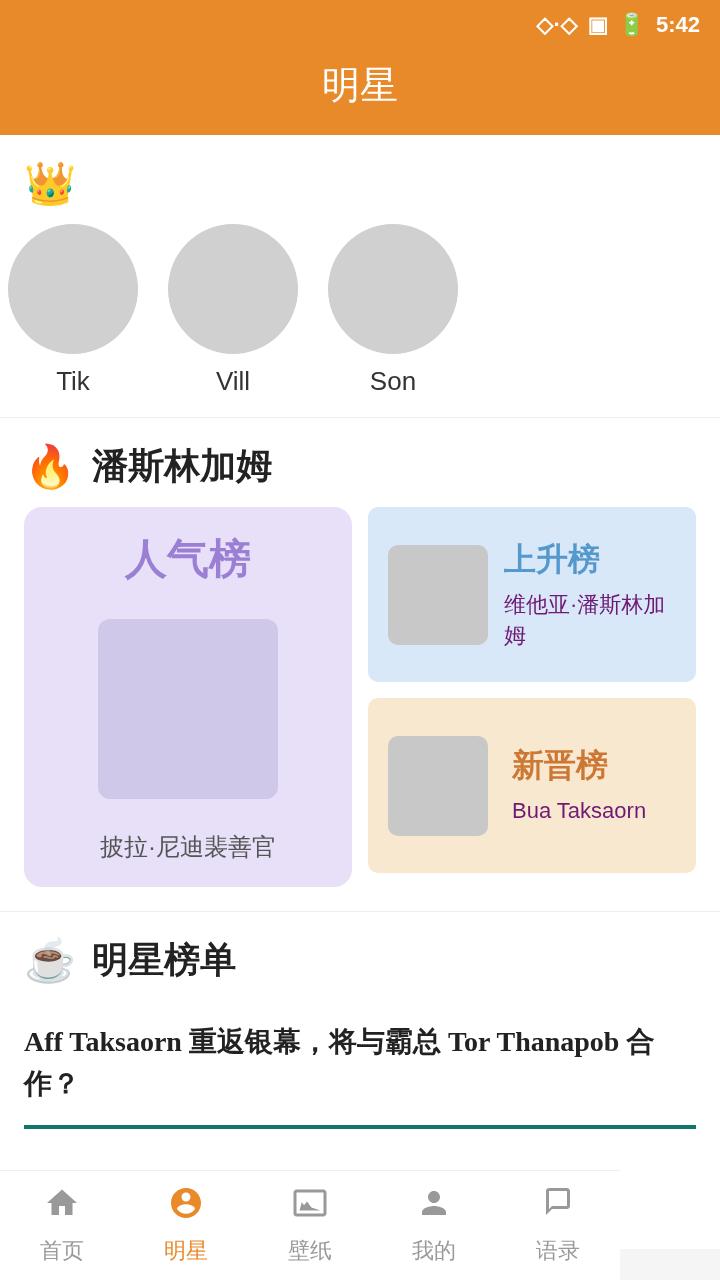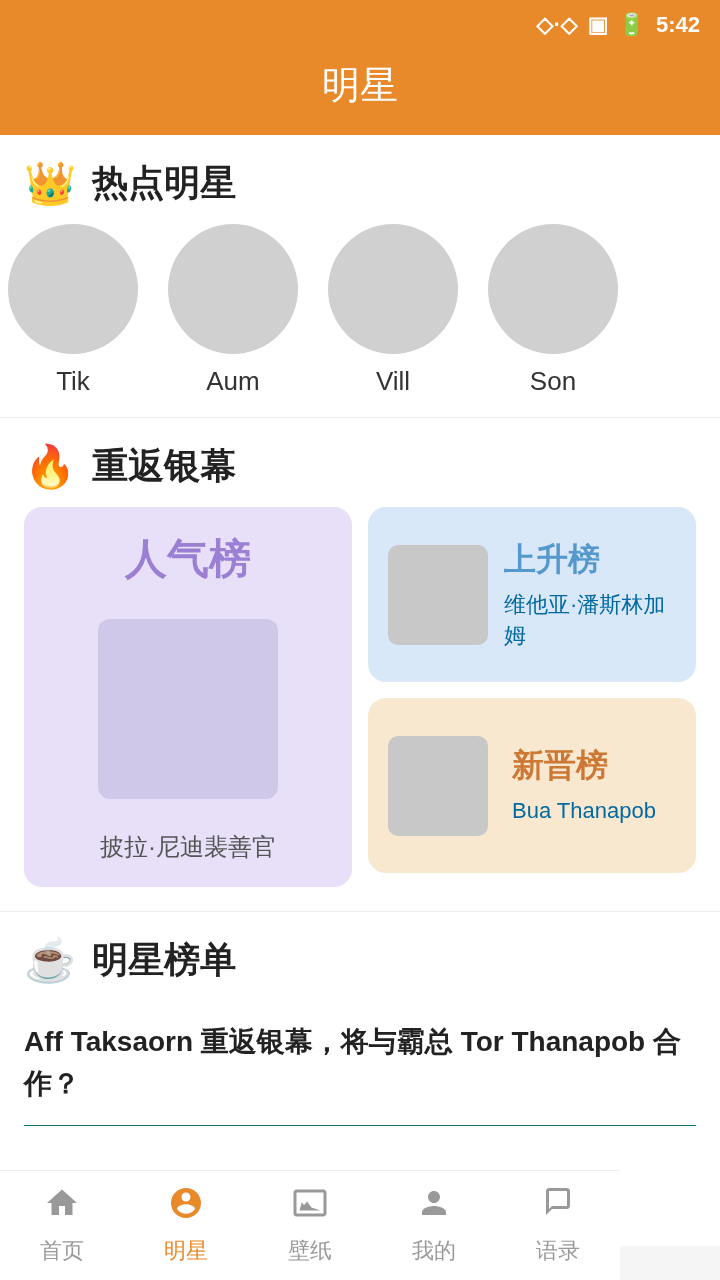--- a/index.html
+++ b/index.html
@@ -146,21 +146,21 @@
       margin-top: 10px;
     }
 
     .rank-cards-right {
       display: flex;
       flex-direction: column;
       gap: 16px;
     }
 
     .rank-card-small {
-      border-radius: 18px;
+      border-radius: 10px;
       padding: 20px;
       display: flex;
       flex-direction: row;
       align-items: center;
       gap: 16px;
       min-height: 175px;
     }
     .rank-card-small.blue { background: #d8e8f8; }
     .rank-card-small.orange { background: #f8e8d0; gap: 24px; }
 
@@ -175,32 +175,33 @@
       flex: 1;
     }
     .rank-card-small .rank-title-sm {
       font-size: 32px;
       font-weight: 700;
     }
     .rank-card-small.blue .rank-title-sm { color: #5599cc; }
     .rank-card-small.orange .rank-title-sm { color: #cc7733; }
     .rank-card-small .rank-person-sm {
       font-size: 22px;
-      color: #0369a1;
+      color: #701a75;
       margin-top: 8px;
       line-height: 1.4;
     }
 
     
     .news-section {
       padding: 0 24px;
     }
     .news-item {
       padding: 20px 0;
-      border-bottom: 1px solid #0f766e;
+      border-bottom: 4px solid #0f766e;
+      font-family: Liberation Serif, serif;
     }
     .news-title {
       font-size: 28px;
       color: #222;
       font-weight: 600;
       line-height: 1.5;
     }
 
     
     .bottom-nav {
@@ -258,55 +259,48 @@
 </div>
 
 <div class="header">
   <h1 class="header-title">明星</h1>
 </div>
 
 <div class="content">
 
   <div class="section-header">
     <span class="section-icon">👑</span>
-    <span class="section-title">热点明星</span>
   </div>
 
   <div class="hot-stars-scroll">
     <div class="star-item">
       <div class="star-avatar">
         <div class="star-avatar-placeholder"></div>
       </div>
       <span class="star-name">Tik</span>
     </div>
     <div class="star-item">
       <div class="star-avatar">
         <div class="star-avatar-placeholder"></div>
       </div>
-      <span class="star-name">Aum</span>
+      <span class="star-name">Vill</span>
     </div>
     <div class="star-item">
       <div class="star-avatar">
         <div class="star-avatar-placeholder"></div>
       </div>
-      <span class="star-name">Vill</span>
-    </div>
-    <div class="star-item">
-      <div class="star-avatar">
-        <div class="star-avatar-placeholder"></div>
-      </div>
       <span class="star-name">Son</span>
     </div>
   </div>
 
   <div class="divider"></div>
 
   <div class="section-header">
     <span class="flame-icon">🔥</span>
-    <span class="section-title">重返银幕</span>
+    <span class="section-title">潘斯林加姆</span>
   </div>
 
   <div class="rankings-grid">
 
     <div class="rank-card-large">
       <span class="rank-title">人气榜</span>
       <div class="rank-image"></div>
       <span class="rank-person">披拉·尼迪裴善官</span>
     </div>
 
@@ -315,21 +309,21 @@
         <div class="rank-image-sm"></div>
         <div class="rank-info">
           <div class="rank-title-sm">上升榜</div>
           <div class="rank-person-sm">维他亚·潘斯林加姆</div>
         </div>
       </div>
       <div class="rank-card-small orange">
         <div class="rank-image-sm"></div>
         <div class="rank-info">
           <div class="rank-title-sm">新晋榜</div>
-          <div class="rank-person-sm">Bua Thanapob</div>
+          <div class="rank-person-sm">Bua Taksaorn</div>
         </div>
       </div>
     </div>
   </div>
 
   <div class="divider"></div>
 
   <div class="section-header">
     <span class="coffee-icon">☕</span>
     <span class="section-title">明星榜单</span>

